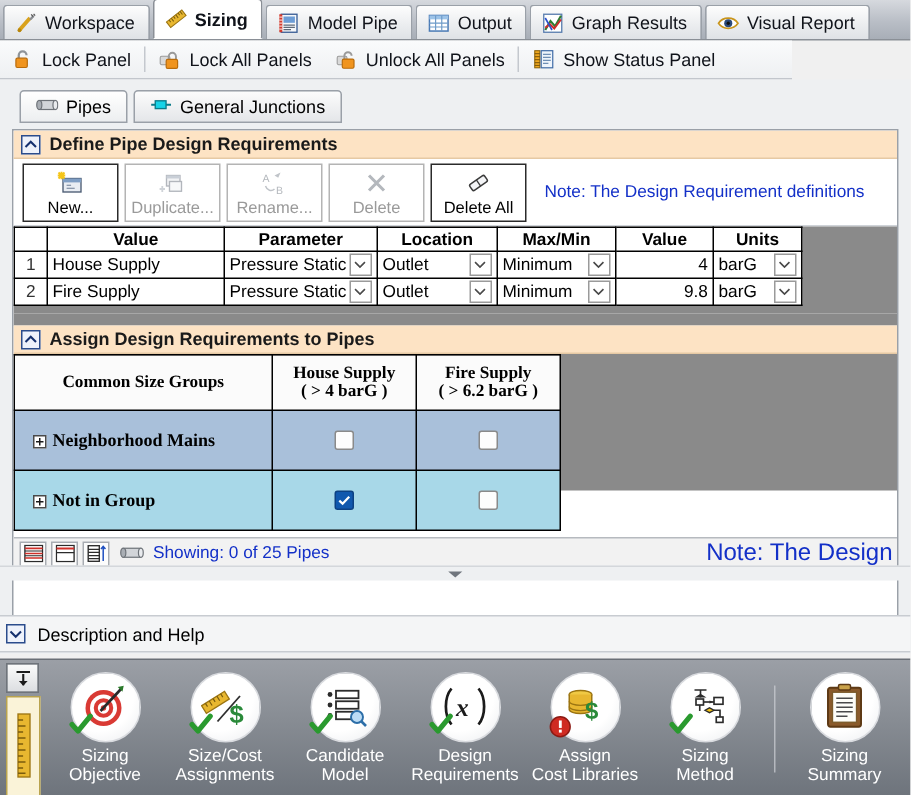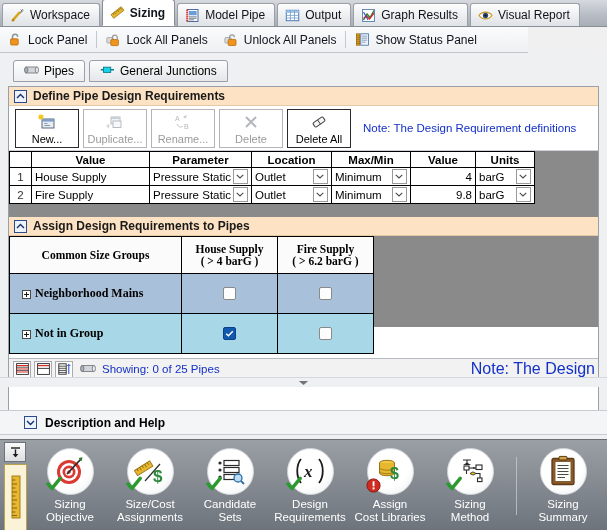--- a/index.html
+++ b/index.html
@@ -164,23 +164,22 @@
   .splitter {
     position:absolute; left:0; width:607px; height:10px; background:#eef0f2;
     display:flex; align-items:center; justify-content:center;
     border-top:1px solid #d4d7db;
   }
 
   
   .descbar {
     position:absolute; left:0; width:607px; height:25px;
     background: #f4f5f6; border-top:1px solid #c8ccd1; border-bottom:1px solid #c8ccd1;
-    display:flex; align-items:center; gap:8px; padding-left:24px;
+    display:flex; align-items:center; gap:8px; padding-left:4px;
     font-size: 12px;
-    font-weight: bold;
   }
 
   
   .bottomnav {
     position:absolute; left:0; bottom:0; width:607px; height:91px;
     background: linear-gradient(to bottom, #9b9fa6 0%, #878c93 45%, #6e747c 100%);
     border-top: 1px solid #6a6f76;
   }
   .vtab-col { position:absolute; left:0; top:0; width:30px; height:91px; }
   .vtab-btn {
@@ -753,21 +752,21 @@
             <circle cx="24" cy="23" r="4" fill="#bcdcf5" stroke="#2c6ea8" stroke-width="1.3"></circle>
             <path d="M27 26 L30 29" stroke="#2c6ea8" stroke-width="1.8"></path>
           </svg>
           <span class="badge-check">
             <svg width="16" height="16" viewBox="0 0 16 16">
                 <path d="M2 8 L6 12.4 L14.2 2.4" stroke="#2a9a2f" stroke-width="3.4" fill="none" stroke-linecap="round" stroke-linejoin="round"></path>
               </svg>
           </span>
         </div>
         <div class="navlabel">Candidate
-Sets</div>
+Model</div>
       </div>
 
       <div class="navitem">
         <div class="navcircle">
           <svg width="34" height="30" viewBox="0 0 34 30">
             <path d="M8 3 C3 9, 3 21, 8 27" stroke="#1b1b1b" stroke-width="1.8" fill="none"></path>
             <path d="M26 3 C31 9, 31 21, 26 27" stroke="#1b1b1b" stroke-width="1.8" fill="none"></path>
             <text x="11" y="21" font-size="17" font-style="italic" font-weight="bold" fill="#1b1b1b" font-family="Liberation Serif">x</text>
           </svg>
           <span class="badge-check">

